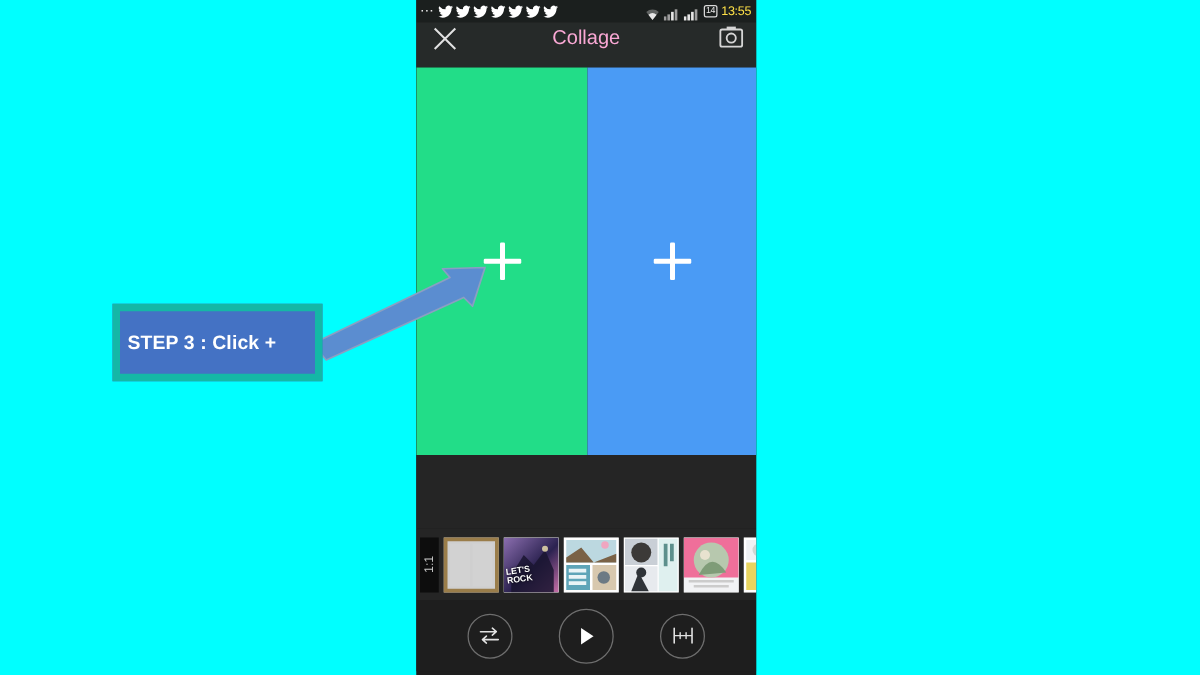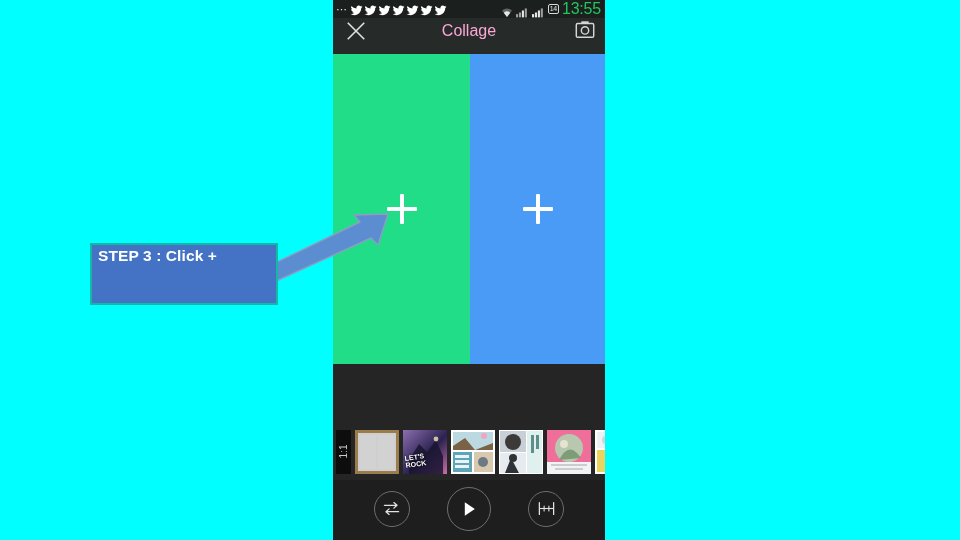--- a/index.html
+++ b/index.html
@@ -73,22 +73,22 @@
   .batt {
     border: 1px solid #d9d9d9;
     border-radius: 2px;
     font-size: 7px;
     line-height: 8px;
     padding: 0 1px;
     color: #e6e6e6;
     letter-spacing: -0.3px;
   }
   .clock {
-    font-size: 16px;
-    color: #22c55e;
+    font-size: 10px;
+    color: #fde047;
     letter-spacing: -0.2px;
   }
 
   
   .titlebar {
     position: relative;
     height: 36px;
     background: #262a29;
     width: 100%;
   }
@@ -247,27 +247,28 @@
   .circ.big {
     width: 42px;
     height: 42px;
   }
 
   
   #callout {
     position: absolute;
     left: 90px;
     top: 243px;
-    width: 188px;
+    width: 168px;
     height: 62px;
     background: #4472c4;
-    border: 2px solid #14b8a6;
+    border: 6px solid #14b8a6;
     box-sizing: border-box;
     display: flex;
     flex-direction: column;
+    justify-content: center;
     padding-left: 6px;
     z-index: 6;
   }
   #callout .line {
     color: #ffffff;
     font-size: 15.5px;
     font-weight: bold;
     line-height: 21px;
     letter-spacing: 0.1px;
     white-space: nowrap;

